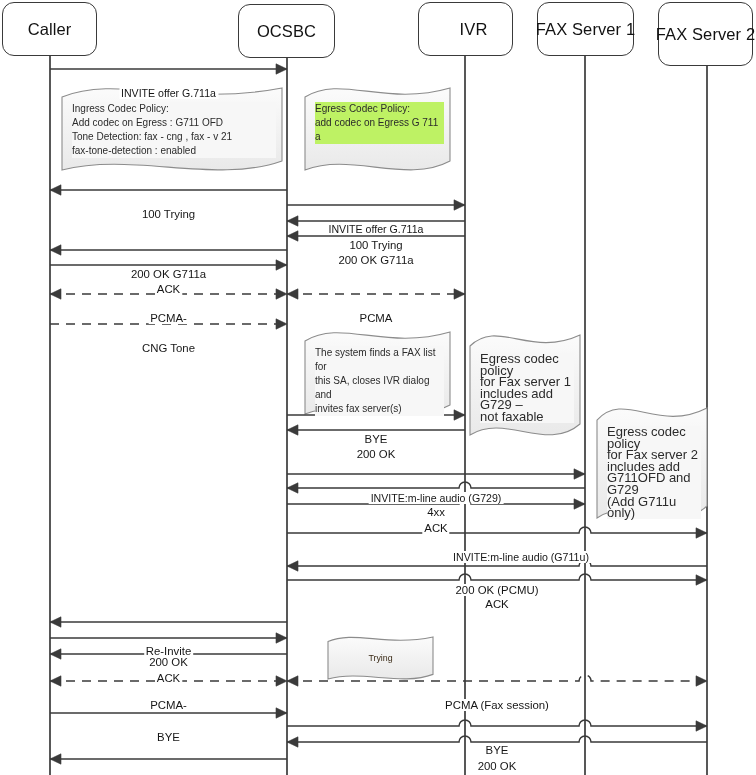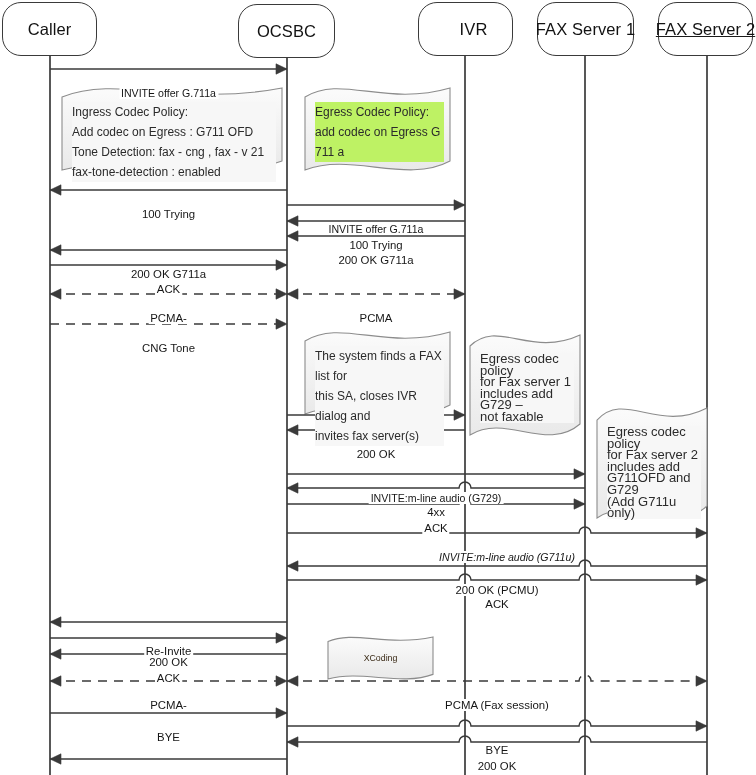--- a/index.html
+++ b/index.html
@@ -1,23 +1,23 @@
 <!DOCTYPE html>
 <html><head>
 <meta charset="utf-8">
 <style>
   html,body{margin:0;padding:0;background:#ffffff;}
   body{font-family:"Liberation Sans",sans-serif;color:#1a1a1a;}
   #canvas{position:relative;width:756px;height:775px;overflow:hidden;background:#fff;}
   #svgroot{position:absolute;left:0;top:0;width:756px;height:775px;}
-  .lifeline-box{position:absolute;border:1.4px solid #3a3a3a;border-radius:19px;background:#fff;
+  .lifeline-box{position:absolute;border:1.4px solid #3a3a3a;border-radius:12px;background:#fff;
     display:flex;align-items:center;justify-content:center;box-sizing:border-box;}
   .lifeline-box span{font-size:16.5px;color:#121212;white-space:nowrap;letter-spacing:.1px;}
   .note-text{position:absolute;font-size:13px;line-height:11.6px;color:#2b2b2b;white-space:pre-line;}
-  .note-text.big{font-size:12px;line-height:20px;}
+  .note-text.big{font-size:10px;line-height:14px;}
   .msg-label{position:absolute;transform:translate(-50%,-50%);background:#fff;padding:0 2px;
     font-size:11.4px;color:#161616;white-space:nowrap;margin-top:24px;}
   .msg-label.sm{font-size:10.6px;}
   .xcoding-label{position:absolute;transform:translate(-50%,-50%);font-size:8.8px;color:#3a2a16;white-space:nowrap;}
 </style>
 </head>
 <body>
 
 <div id="canvas">
   <svg id="svgroot" xmlns="http://www.w3.org/2000/svg">
@@ -177,41 +177,41 @@
       </div>
       <div class="lifeline-box" style="left: 238px; top: 4px; width: 97px; height: 54px;">
         <span>OCSBC</span>
       </div>
       <div class="lifeline-box" style="left: 418px; top: 2px; width: 95px; height: 54px; padding-left: 16px;">
         <span>IVR</span>
       </div>
       <div class="lifeline-box" style="left: 537px; top: 2px; width: 97px; height: 54px;">
         <span>FAX Server 1</span>
       </div>
-      <div class="lifeline-box" style="left: 658px; top: 2px; width: 95px; height: 54px; text-decoration: underline;">
+      <div class="lifeline-box" style="left: 658px; top: 2px; width: 95px; height: 64px;">
         <span>FAX Server 2</span>
       </div>
     </div>
   <div id="labels">
       <div class="msg-label sm" style="left: 168.5px; top: 68.5px;">INVITE offer G.711a</div>
       <div class="msg-label" style="left: 168.5px; top: 189.5px;">100 Trying</div>
       <div class="msg-label sm" style="left: 376px; top: 204.5px;">INVITE offer G.711a</div>
       <div class="msg-label" style="left: 376px; top: 220.5px;">100 Trying</div>
       <div class="msg-label" style="left: 376px; top: 235.5px;">200 OK G711a</div>
       <div class="msg-label" style="left: 168.5px; top: 249.5px;">200 OK G711a</div>
       <div class="msg-label" style="left: 168.5px; top: 264.5px;">ACK</div>
       <div class="msg-label" style="left: 168.5px; top: 293.5px;">PCMA-</div>
       <div class="msg-label" style="left: 376px; top: 294px;">PCMA</div>
       <div class="msg-label" style="left: 168.5px; top: 323.5px;">CNG Tone</div>
       <div class="msg-label" style="left: 376px; top: 414.5px;">BYE</div>
       <div class="msg-label" style="left: 376px; top: 429.5px;">200 OK</div>
       <div class="msg-label sm" style="left: 436px; top: 473.5px;">INVITE:m-line audio (G729)</div>
       <div class="msg-label" style="left: 436px; top: 487.5px;">4xx</div>
       <div class="msg-label" style="left: 436px; top: 503.5px;">ACK</div>
-      <div class="msg-label sm" style="left: 507px; top: 532.5px; font-style: italic;">INVITE:m-line audio (G711u)</div>
+      <div class="msg-label sm" style="left: 521px; top: 532.5px;">INVITE:m-line audio (G711u)</div>
       <div class="msg-label" style="left: 497px; top: 565.5px;">200 OK (PCMU)</div>
       <div class="msg-label" style="left: 497px; top: 579.5px;">ACK</div>
       <div class="msg-label" style="left: 168.5px; top: 627px;">Re-Invite</div>
       <div class="msg-label" style="left: 168.5px; top: 637.5px;">200 OK</div>
       <div class="msg-label" style="left: 168.5px; top: 653.5px;">ACK</div>
       <div class="msg-label" style="left: 168.5px; top: 680.5px;">PCMA-</div>
       <div class="msg-label" style="left: 497px; top: 680.5px;">PCMA (Fax session)</div>
       <div class="msg-label" style="left: 168.5px; top: 712.5px;">BYE</div>
       <div class="msg-label" style="left: 497px; top: 725.5px;">BYE</div>
       <div class="msg-label" style="left: 497px; top: 741.5px;">200 OK</div>
@@ -229,15 +229,15 @@
 invites fax server(s)</div>
       <div class="note-text" style="left: 480px; top: 353px; width: 94px; background: rgb(247, 247, 247);">Egress codec policy
 for Fax server 1
 includes add G729 –
 not faxable</div>
       <div class="note-text" style="left: 607px; top: 426px; width: 94px; background: rgb(247, 247, 247);">Egress codec policy
 for Fax server 2
 includes add
 G711OFD and G729
 (Add G711u only)</div>
-      <div class="xcoding-label" style="left: 380.5px; top: 658px;">XCoding</div>
+      <div class="xcoding-label" style="left: 380.5px; top: 658px;">Trying</div>
     </div>
 </div>
 
 </body></html>

